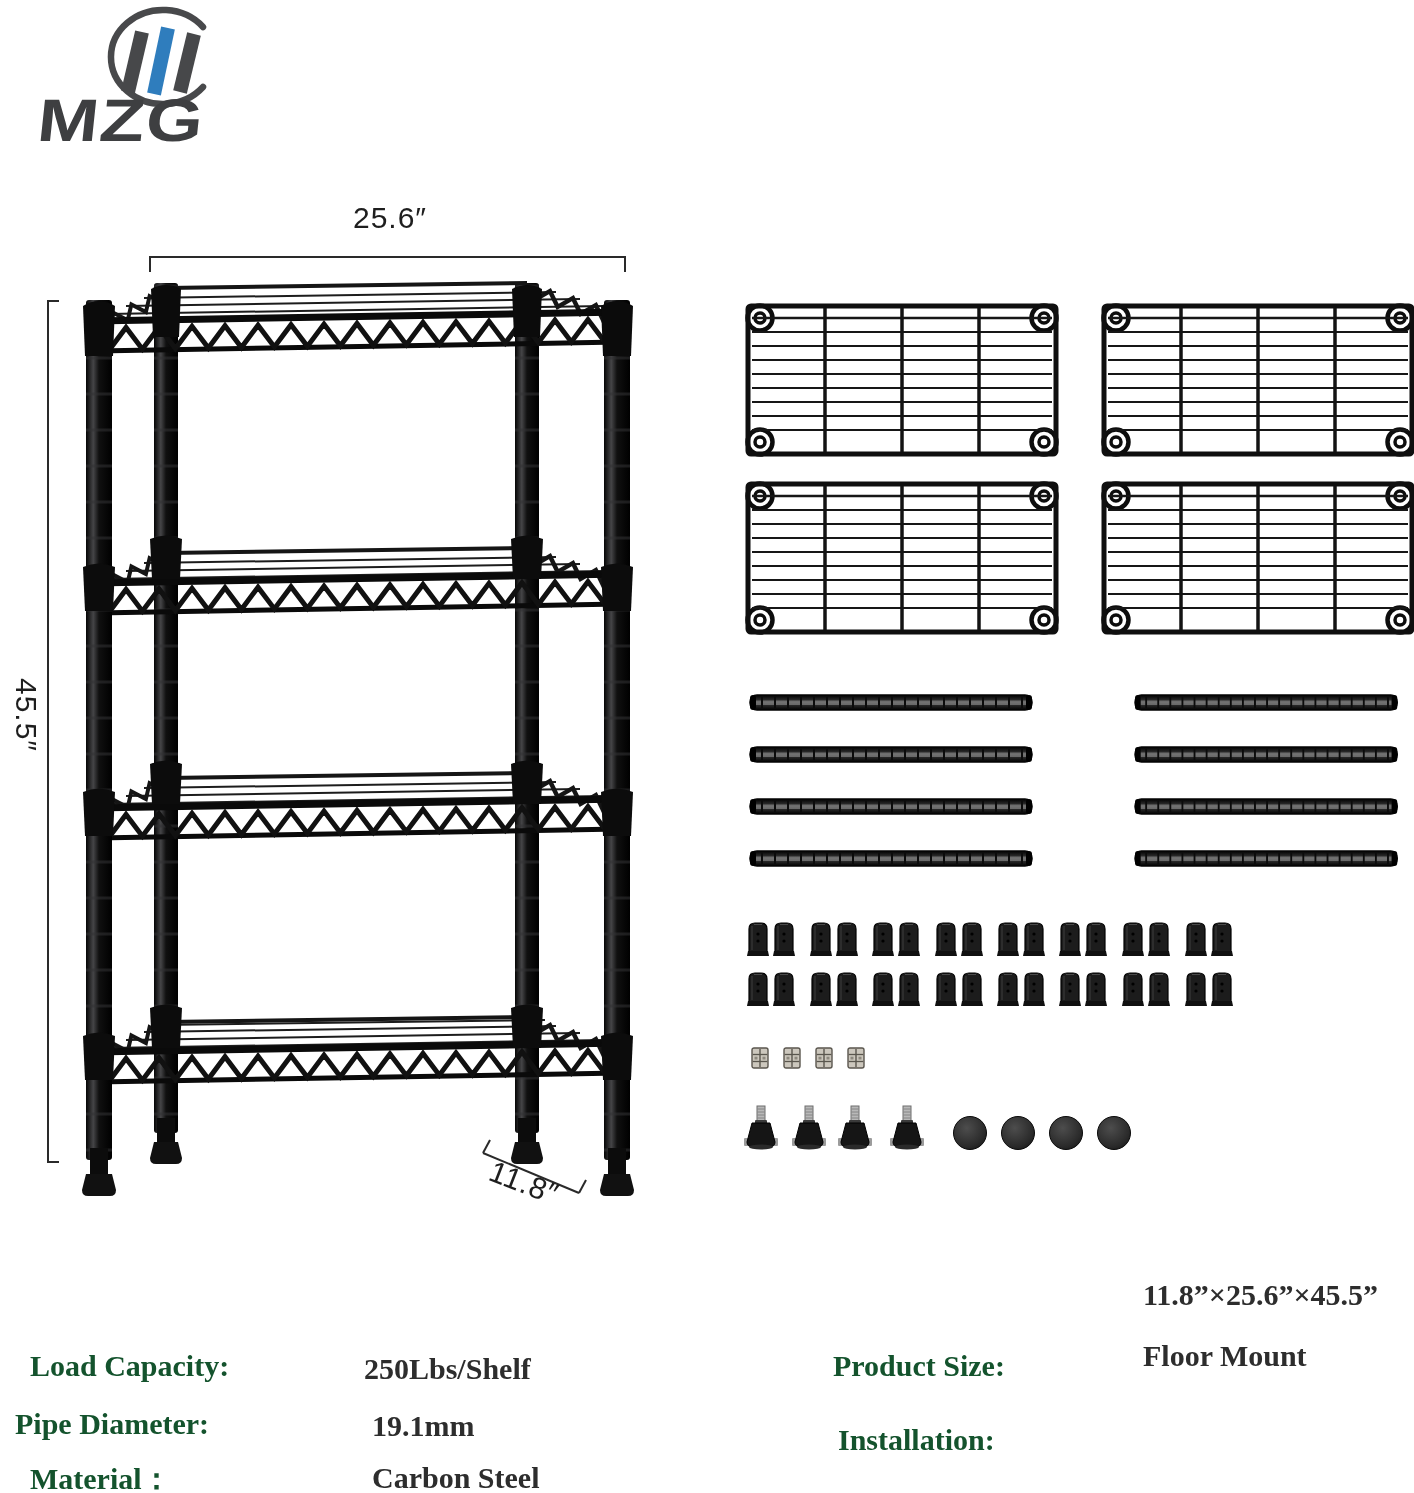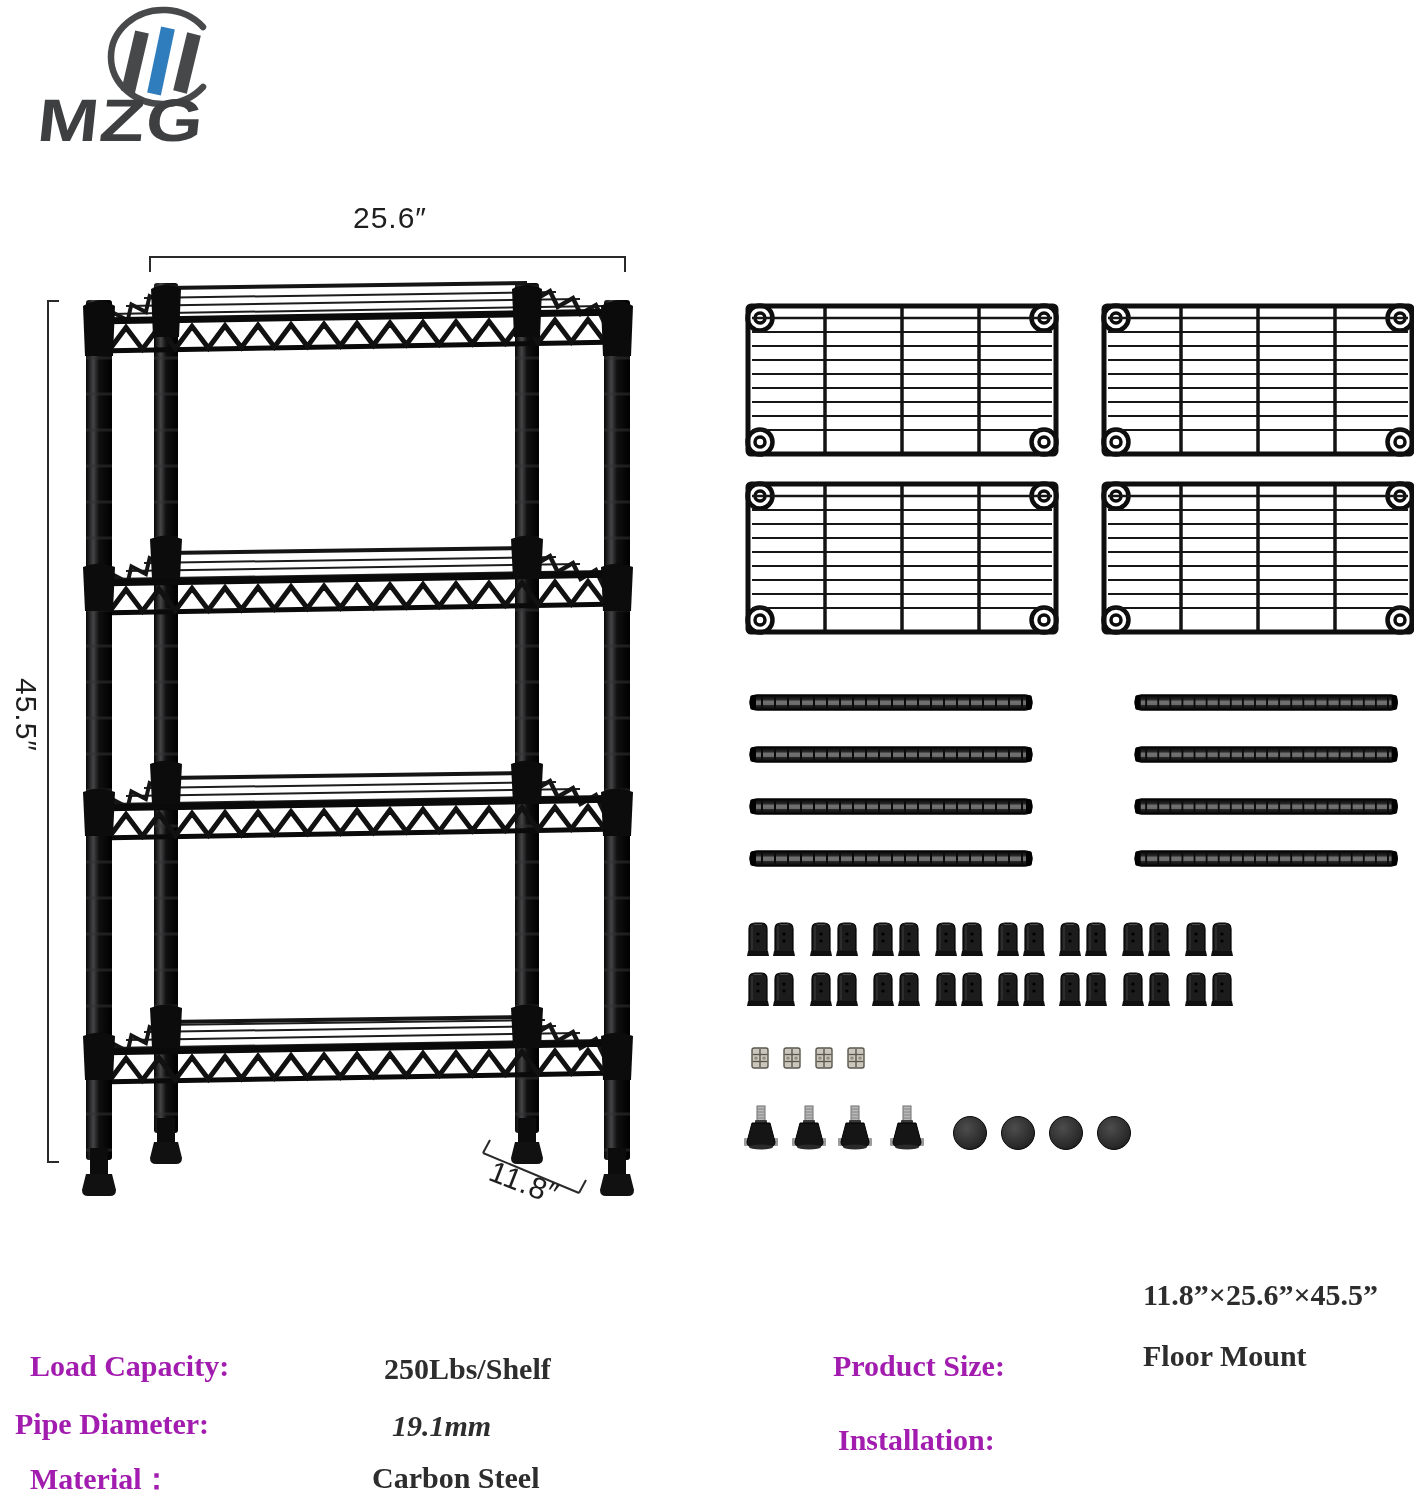--- a/index.html
+++ b/index.html
@@ -9,21 +9,21 @@
   .wordmark{position:absolute;left:38px;top:86px;font-size:60px;font-weight:800;
             color:#3e3f41;letter-spacing:1px;transform:skewX(-6deg) scaleX(1.22);
             transform-origin:left center;font-family:"Liberation Sans",sans-serif;}
   .dim{position:absolute;color:#1e1e1e;font-size:30px;letter-spacing:1px;
        font-family:"Liberation Sans",sans-serif;text-align:center;}
   .dim-w{left:330px;top:201px;width:120px;}
   .dim-h{left:-22px;top:698px;width:96px;transform:rotate(90deg);}
   .dim-d{left:466px;top:1166px;width:116px;transform:rotate(21deg);}
   .spec{position:absolute;font-family:"Liberation Serif",serif;font-weight:bold;
         font-size:30px;white-space:nowrap;}
-  .spec-label{color:#a21caf;}
+  .spec-label{color:#14532d;}
   .spec-value{color:#2d2d2d;}
 </style>
 </head>
 <body>
 
 <div class="page">
 
   <svg class="gfx" width="1414" height="1493" viewBox="0 0 1414 1493" xmlns="http://www.w3.org/2000/svg">
     <defs>
       <linearGradient id="poleG" x1="0" y1="0" x2="1" y2="0">
@@ -281,23 +281,23 @@
   </svg>
 
   <span class="wordmark">MZG</span>
 
   <span class="dim dim-w">25.6″</span>
   <span class="dim dim-h">45.5″</span>
   <span class="dim dim-d">11.8″</span>
 
   <div>
     <span class="spec spec-label" style="left:30px;top:1349px;">Load Capacity:</span>
-    <span class="spec spec-value" style="left:384px;top:1352px;">250Lbs/Shelf</span>
+    <span class="spec spec-value" style="left:364px;top:1352px;">250Lbs/Shelf</span>
     <span class="spec spec-label" style="left:15px;top:1407px;">Pipe Diameter:</span>
-    <span class="spec spec-value" style="left:392px;top:1409px;font-style:italic;">19.1mm</span>
+    <span class="spec spec-value" style="left:372px;top:1409px;">19.1mm</span>
     <span class="spec spec-label" style="left:30px;top:1459px;">Material：</span>
     <span class="spec spec-value" style="left:372px;top:1461px;">Carbon Steel</span>
 
     <span class="spec spec-label" style="left:833px;top:1349px;">Product Size:</span>
     <span class="spec spec-value" style="left:1143px;top:1278px;">11.8”×25.6”×45.5”</span>
     <span class="spec spec-label" style="left:838px;top:1407px;margin-top:16px;">Installation:</span>
     <span class="spec spec-value" style="left:1143px;top:1339px;">Floor Mount</span>
   </div>
 
 </div>

